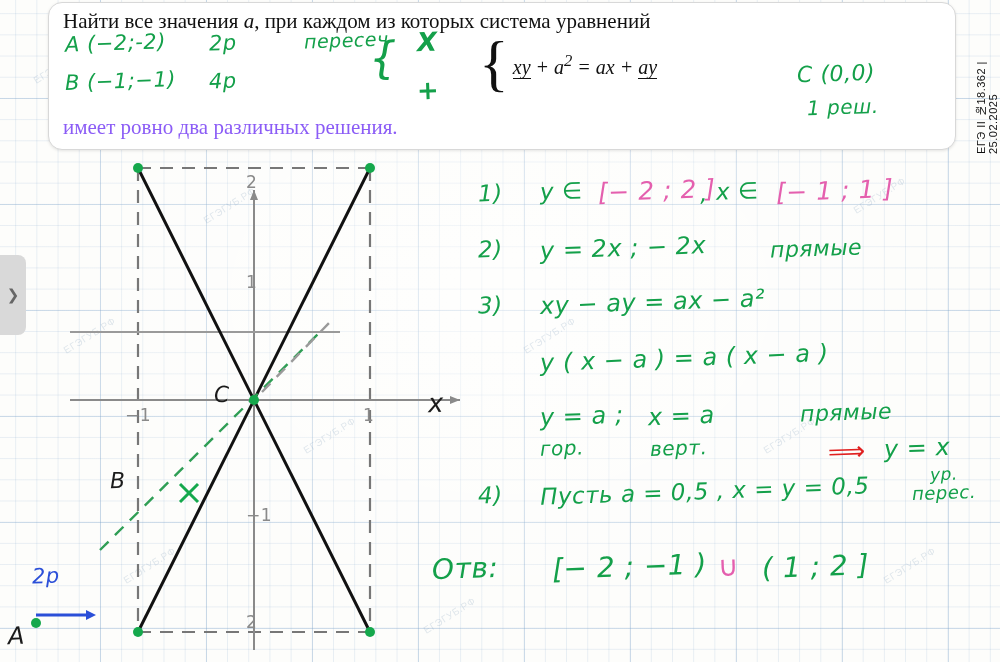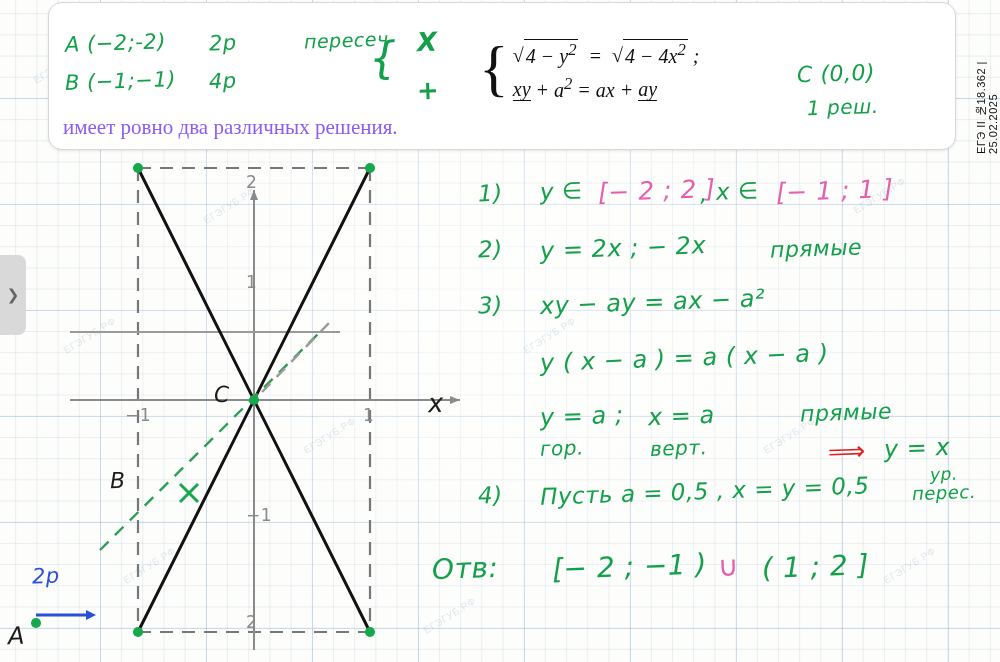--- a/index.html
+++ b/index.html
@@ -142,29 +142,27 @@
 
 <div style="position:absolute;left:0;top:255px;width:26px;height:80px;background:#d9d9d9;border-radius:0 8px 8px 0;display:flex;align-items:center;justify-content:center;color:#666;font-size:15px;">
   <span>❯</span>
 </div>
 
 <div id="vstrip">
   <span>ЕГЭ II №18.362 | 25.02.2025</span>
 </div>
 
 <div id="task">
+  <div class="line1">
+    <span>Найти все значения </span><span class="it">a</span><span>, при каждом из которых система уравнений</span>
+  </div>
 
   <div id="sys">
     <div class="brace">{</div>
     <div class="eqs">
-      <div class="eq">
-        <span class="sqrt"><span class="bar">4 − <i>y</i><sup>2</sup></span></span>
-        &nbsp;=&nbsp;
-        <span class="sqrt"><span class="bar">4 − 4<i>x</i><sup>2</sup></span></span> ;
-      </div>
       <div class="eq">
         <span class="ul">xy</span> + a<sup>2</sup> = ax + <span class="ul">ay</span>
       </div>
     </div>
   </div>
 
   <div class="line2">имеет ровно два различных решения.</div>
 
   <div class="hw" style="left:16px;top:28px;font-size:21px;">A (−2;-2)</div>
   <div class="hw" style="left:160px;top:28px;font-size:21px;">2р</div>

